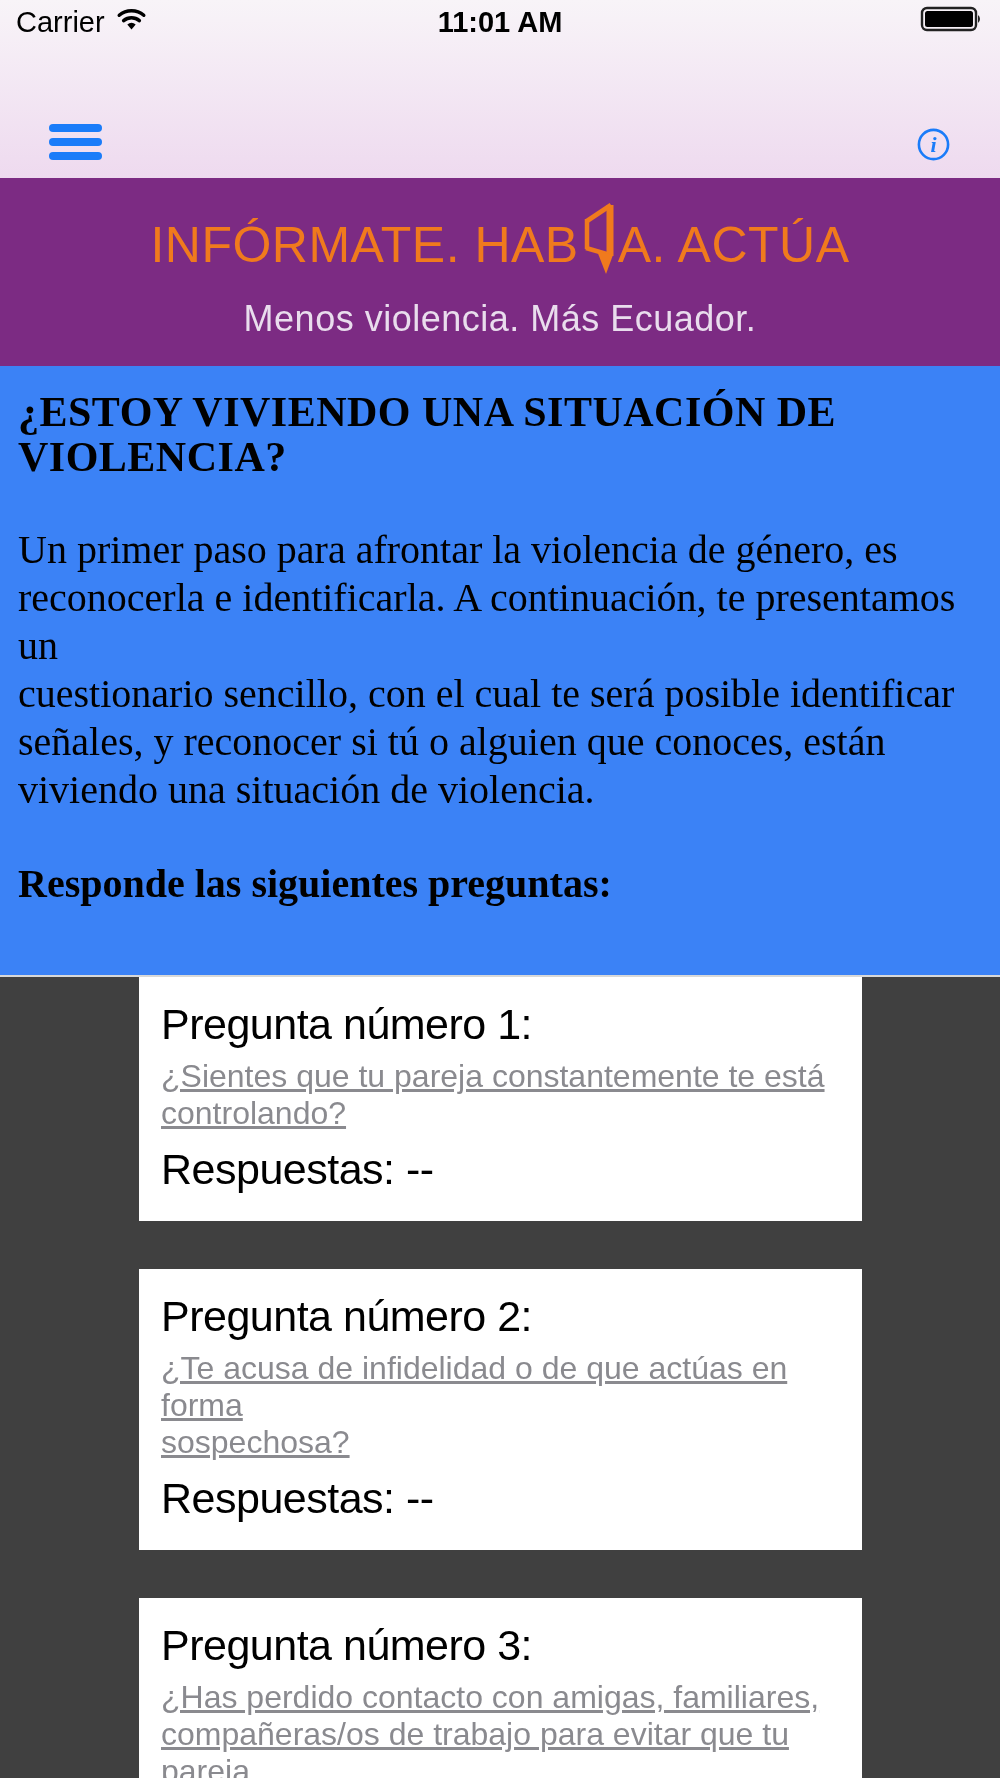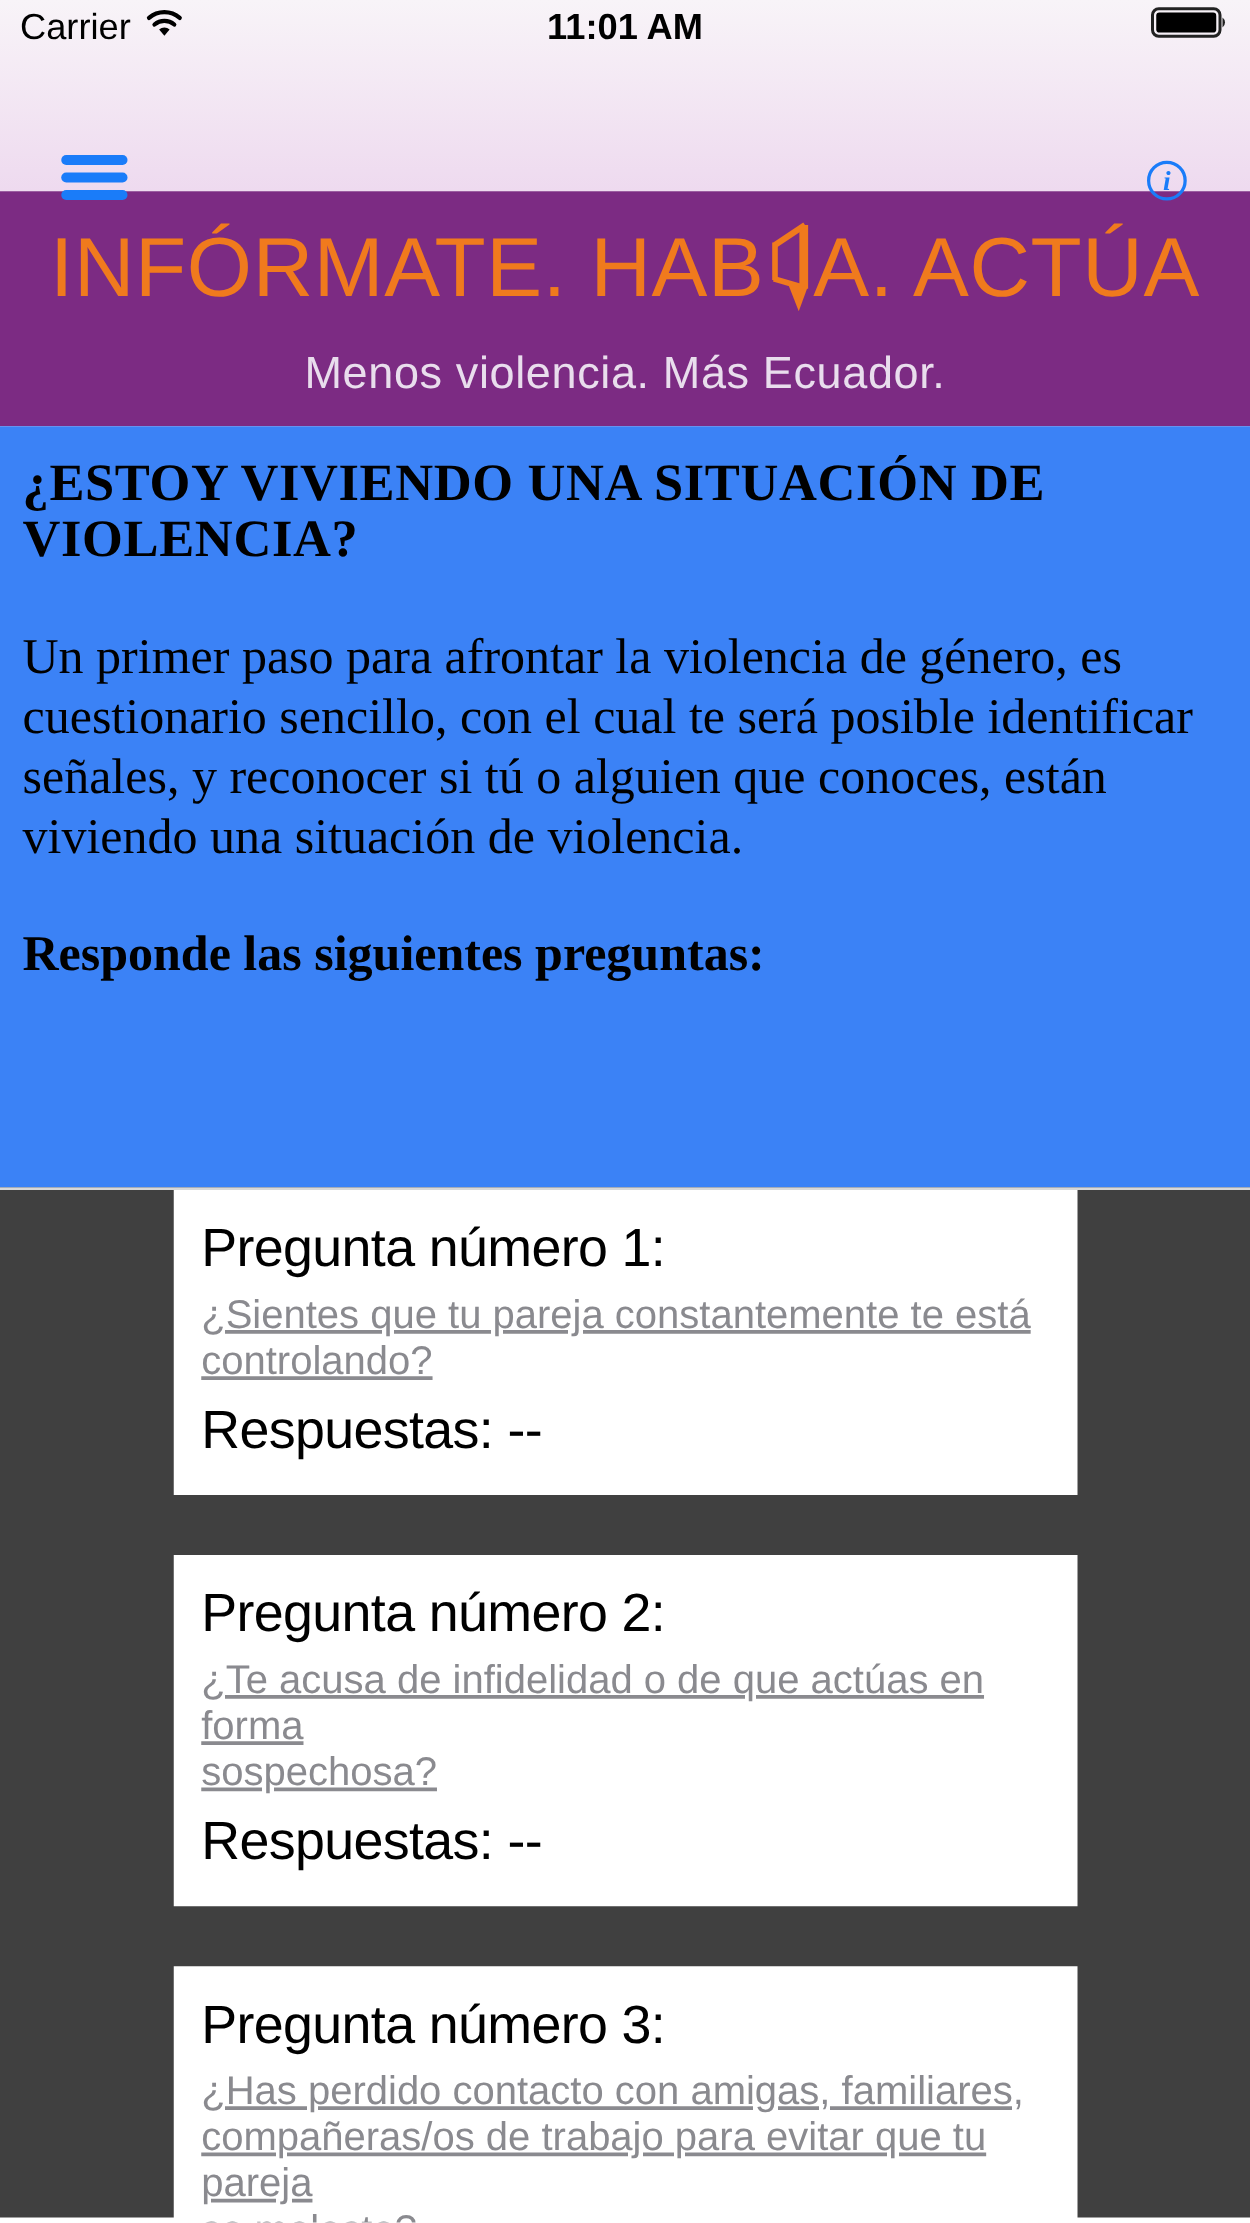--- a/index.html
+++ b/index.html
@@ -1,37 +1,37 @@
 <!DOCTYPE html>
 <html><head>
 <meta charset="utf-8">
 <style>
   * { margin:0; padding:0; box-sizing:border-box; }
   html,body { width:1000px; height:1778px; overflow:hidden; background:#fff;
     font-family:"Liberation Sans", sans-serif; }
 
   
-  .top-chrome { height:153px; background:linear-gradient(#f8f4f8, #eedaef); }
+  .top-chrome { height:178px; background:linear-gradient(#f8f4f8, #eedaef); }
   .statusbar { height:44px; position:relative; display:flex; align-items:center;
     padding:0 16px; font-size:29px; color:#000; }
   .sb-left { display:flex; align-items:center; gap:10px; z-index:2; }
   .sb-time { position:absolute; left:0; right:0; text-align:center;
     font-weight:600; font-size:29px; }
   .sb-right { margin-left:auto; z-index:2; display:flex; align-items:center; }
 
   .navbar { height:109px; position:relative; }
   .hamburger { position:absolute; left:49px; top:80px; width:53px; cursor:pointer; }
   .hamburger .bar { height:7.5px; border-radius:5px; background:#1a7cf9; margin-bottom:6.5px; }
   .nav-title { position:absolute; left:0; right:0; top:78px; text-align:center;
     font-size:44px; font-weight:bold; color:#000; letter-spacing:-0.5px; }
   .info-btn { position:absolute; right:50px; top:84px; width:33px; height:33px; cursor:pointer; }
 
   
   .banner { height:188px; background:#7c2b83; text-align:center; overflow:hidden; }
-  .banner-title { margin-top:22px; font-size:67px; color:#f07a1d; letter-spacing:0.5px;
+  .banner-title { margin-top:22px; font-size:50px; color:#f07a1d; letter-spacing:0.5px;
     white-space:nowrap; }
   .door-l { display:inline-block; vertical-align:-14px; margin:0 1px; }
   .banner-subtitle { margin-top:10px; font-size:36px; color:#e9dded; letter-spacing:0.5px; }
 
   
   .intro { height:609px; padding:24px 20px 0 18px; background:#3b82f6;
     font-family:"Liberation Serif", serif; color:#000; }
   .intro-heading { font-size:42px; font-weight:bold; line-height:45px; letter-spacing:0.5px; }
   .intro-heading span { display:block; }
   .intro-paragraph { margin-top:46px; font-size:40px; line-height:48px; }
@@ -105,20 +105,21 @@
   <div class="banner-subtitle">Menos violencia. Más Ecuador.</div>
 </div>
 
 <div class="intro">
   <h1 class="intro-heading">
     <span>¿ESTOY VIVIENDO UNA SITUACIÓN DE</span>
     <span>VIOLENCIA?</span>
   </h1>
   <div class="intro-paragraph">
     <span>Un primer paso para afrontar la violencia de género, es</span>
+    <span>reconocerla e identificarla. A continuación, te presentamos un</span>
     <span>cuestionario sencillo, con el cual te será posible identificar</span>
     <span>señales, y reconocer si tú o alguien que conoces, están</span>
     <span>viviendo una situación de violencia.</span>
   </div>
   <div class="intro-prompt">Responde las siguientes preguntas:</div>
 </div>
 
 <div class="cards-section">
 
   <div class="card">

